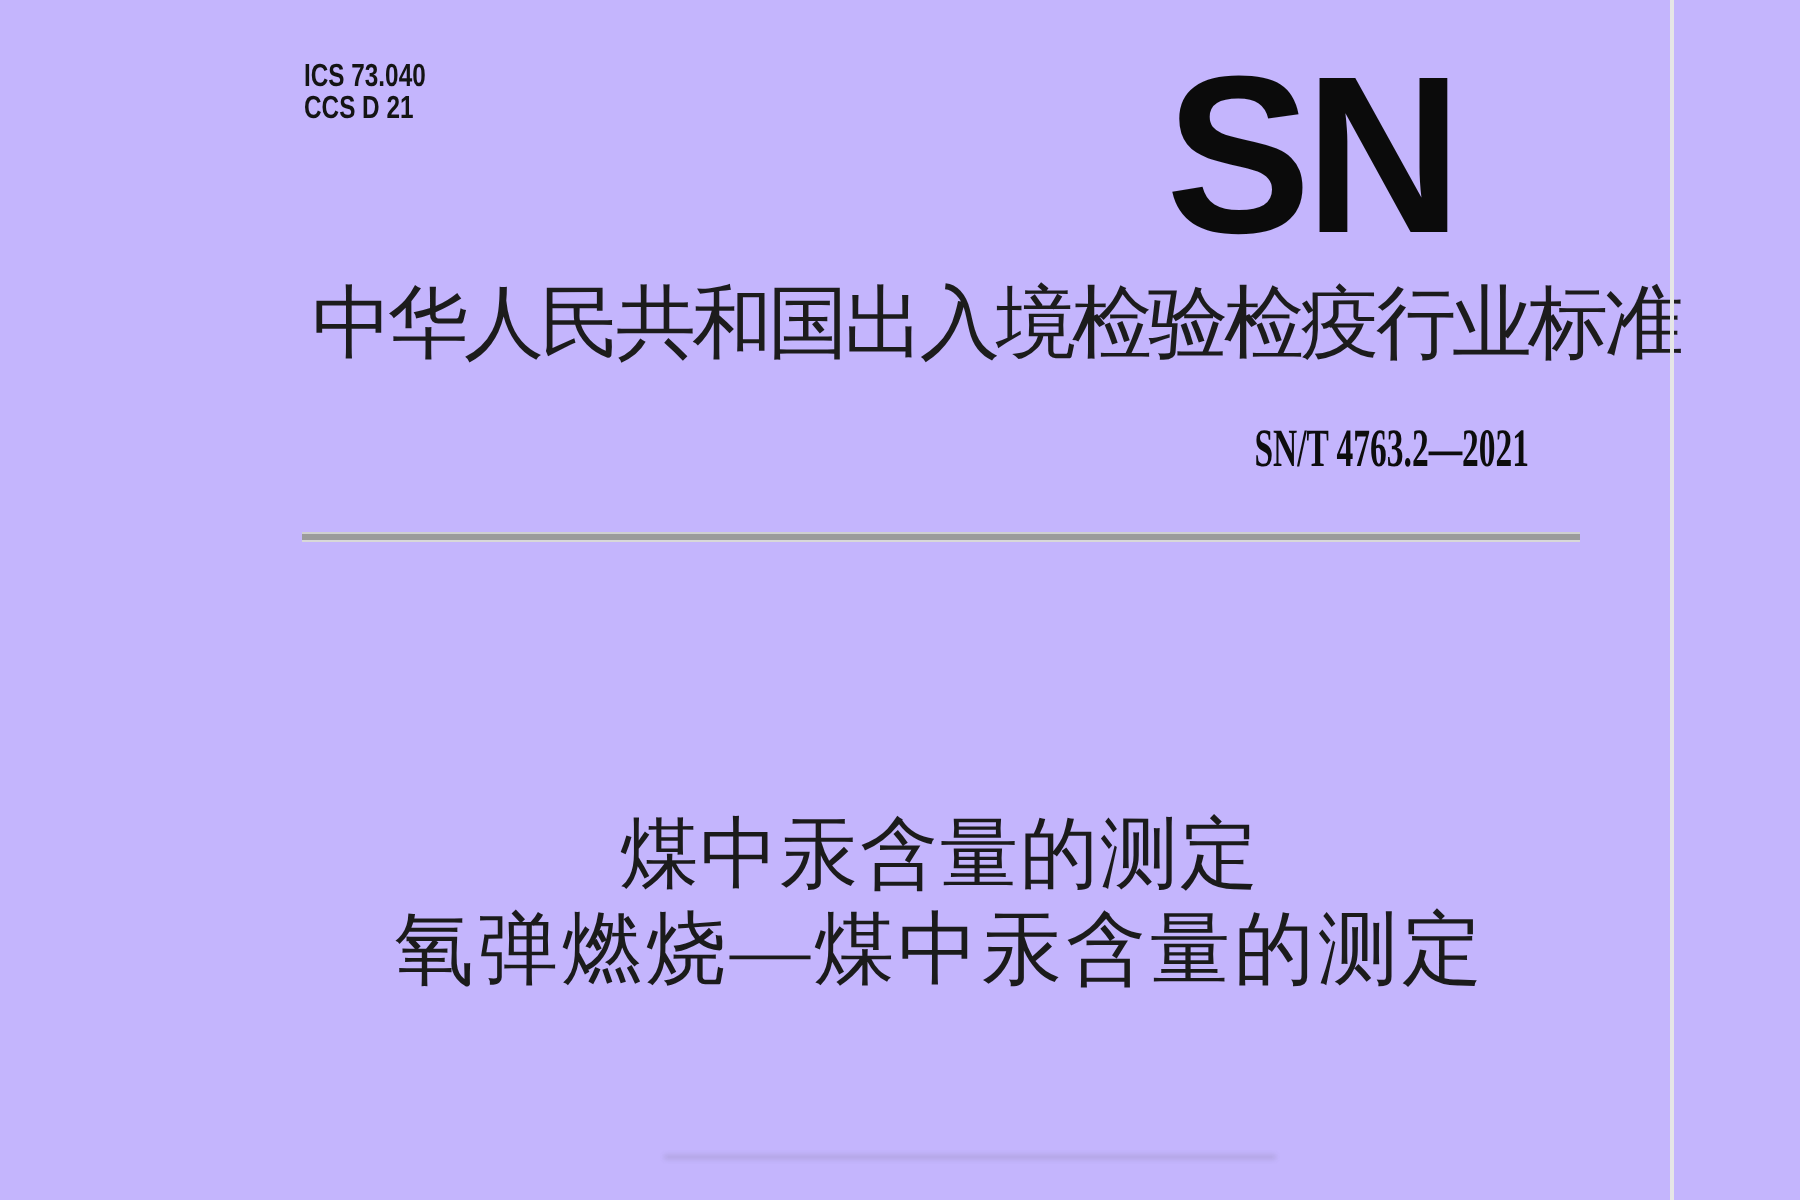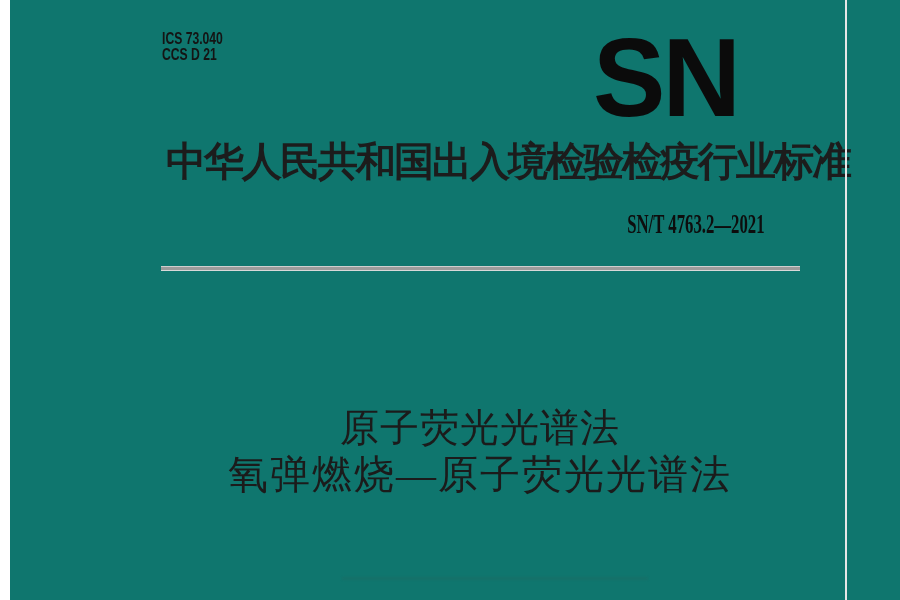--- a/index.html
+++ b/index.html
@@ -10,22 +10,21 @@
     width: 900px;
     height: 600px;
     position: relative;
     overflow: hidden;
     background: #ffffff;
     font-family: "Liberation Serif", "DejaVu Serif", serif;
   }
   .page {
     position: absolute;
     inset: 0;
-    background: #0f766e;
-    margin-left: 10px;
+    background: #c4b5fd;
   }
   
   .codes {
     position: absolute;
     left: 152px;
     top: 31px;
     font-family: "Liberation Sans", sans-serif;
     font-weight: bold;
     font-size: 16px;
     line-height: 16px;
@@ -51,21 +50,21 @@
   }
   
   .org-title {
     position: absolute;
     left: 156px;
     top: 138px;
     font-size: 40px;
     line-height: 48px;
     letter-spacing: -2px;
     color: #1c1c1c;
-    font-weight: 700;
+    font-weight: 400;
     white-space: nowrap;
   }
   
   .std-num {
     position: absolute;
     right: 135px;
     top: 209px;
     font-weight: bold;
     font-size: 27px;
     line-height: 30px;
@@ -156,22 +155,22 @@
 
   <div class="sn-logo">SN</div>
 
   <div class="org-title">中华人民共和国出入境检验检疫行业标准</div>
 
   <div class="std-num">SN/T 4763.2—2021</div>
 
   <div class="divider"></div>
 
   <div class="title-zh">
-    <div class="l1">原子荧光光谱法</div>
-    <div class="l2">氧弹燃烧—原子荧光光谱法</div>
+    <div class="l1">煤中汞含量的测定</div>
+    <div class="l2">氧弹燃烧—煤中汞含量的测定</div>
   </div>
 
 
   <div class="artifact"></div>
 
   <div class="page-edge"></div>
 
 </div>
 
 </body></html>

